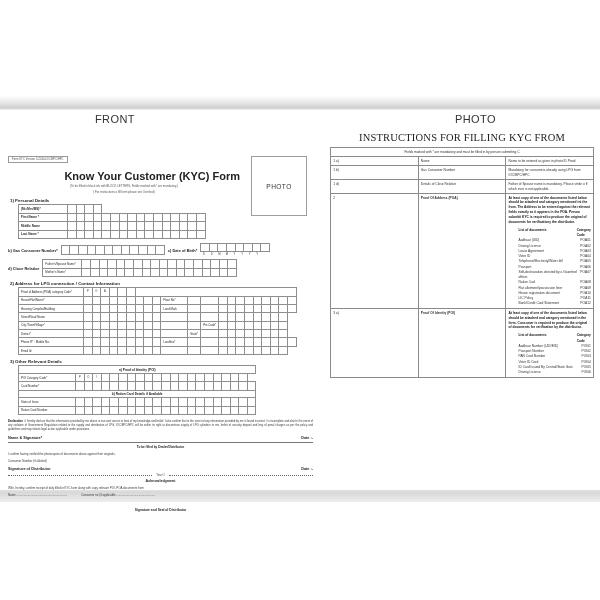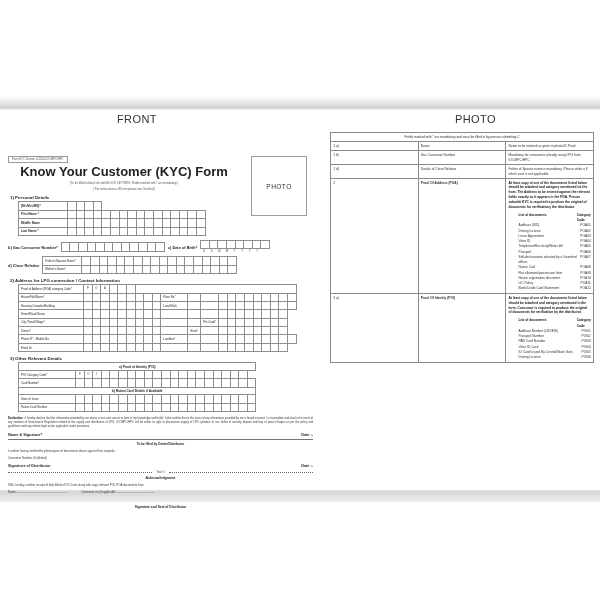--- a/index.html
+++ b/index.html
@@ -13,28 +13,28 @@
   .page{position:relative;width:600px;height:600px;}
 
   
   .band-top{position:absolute;left:0;top:96px;width:600px;height:14px;
     background:linear-gradient(180deg,#ffffff 0%,#e3e3e3 55%,#cfcfcf 85%,#f4f4f4 100%);}
   .band-bottom{position:absolute;left:0;top:486px;width:600px;height:16px;
     background:linear-gradient(180deg,#f2f2f2 0%,#d8d8d8 40%,#eeeeee 100%);}
   .sheet{position:absolute;left:0;top:110px;width:600px;height:380px;background:#fff;}
 
   .side-label{position:absolute;font-size:11px;letter-spacing:.4px;color:#333;}
-  #front-label{left:117px;top:113px;}
+  #front-label{left:95px;top:113px;}
   #back-label{left:455px;top:113px;}
 
   
   .front{position:absolute;left:8px;top:146px;width:305px;height:340px;}
   .version-box{display:inline-block;border:1px solid #9a9a9a;padding:1px 3px;
     font-size:2.6px;line-height:1.2;color:#444;letter-spacing:.1px;}
-  .form-title{text-align:center;font-weight:bold;font-size:13px;color:#222;margin-top:0;}
+  .form-title{text-align:right;font-weight:bold;font-size:11px;color:#222;margin-top:6px;}
   .form-sub{text-align:center;font-size:2.9px;color:#555;line-height:1.45;margin-top:2px;}
   .sec-head{font-size:4.4px;font-weight:bold;color:#222;margin:4px 0 1px 2px;}
 
   table.grid{border-collapse:collapse;}
   table.grid td{border:.5px solid #8e8e8e;height:5.4px;}
   td.lbl{font-size:3.1px;font-weight:bold;color:#2a2a2a;padding:0 2px;white-space:nowrap;
     background:#fff;text-align:left;}
   td.lbl.thin{font-weight:normal;font-size:2.9px;}
   td.box{width:5.6px;}
   td.nb{border:none;}
@@ -597,20 +597,21 @@
     <div class="small-line">I/We, hereby, confirm receipt of duly filled in KYC form along with copy relevant POI, POA documents from</div>
     <div class="small-line" style="display:flex;gap:14px;">
       <span>Name ...............................................................</span>
       <span>Consumer no (if applicable ................................................</span>
     </div>
 
     <div class="seal">Signature and Seal of Distributor</div>
   </div>
 
   <div class="back">
+    <div class="back-title">INSTRUCTIONS FOR FILLING KYC FROM</div>
 
     <table class="instr">
       <tbody>
           <tr>
         <td colspan="3" class="mand">Fields marked with * are mandatory and must be filled in by person submitting   C</td>
       </tr>
 
       <tr>
         <td class="c1">1 a)</td>
         <td class="c2">Name</td>

